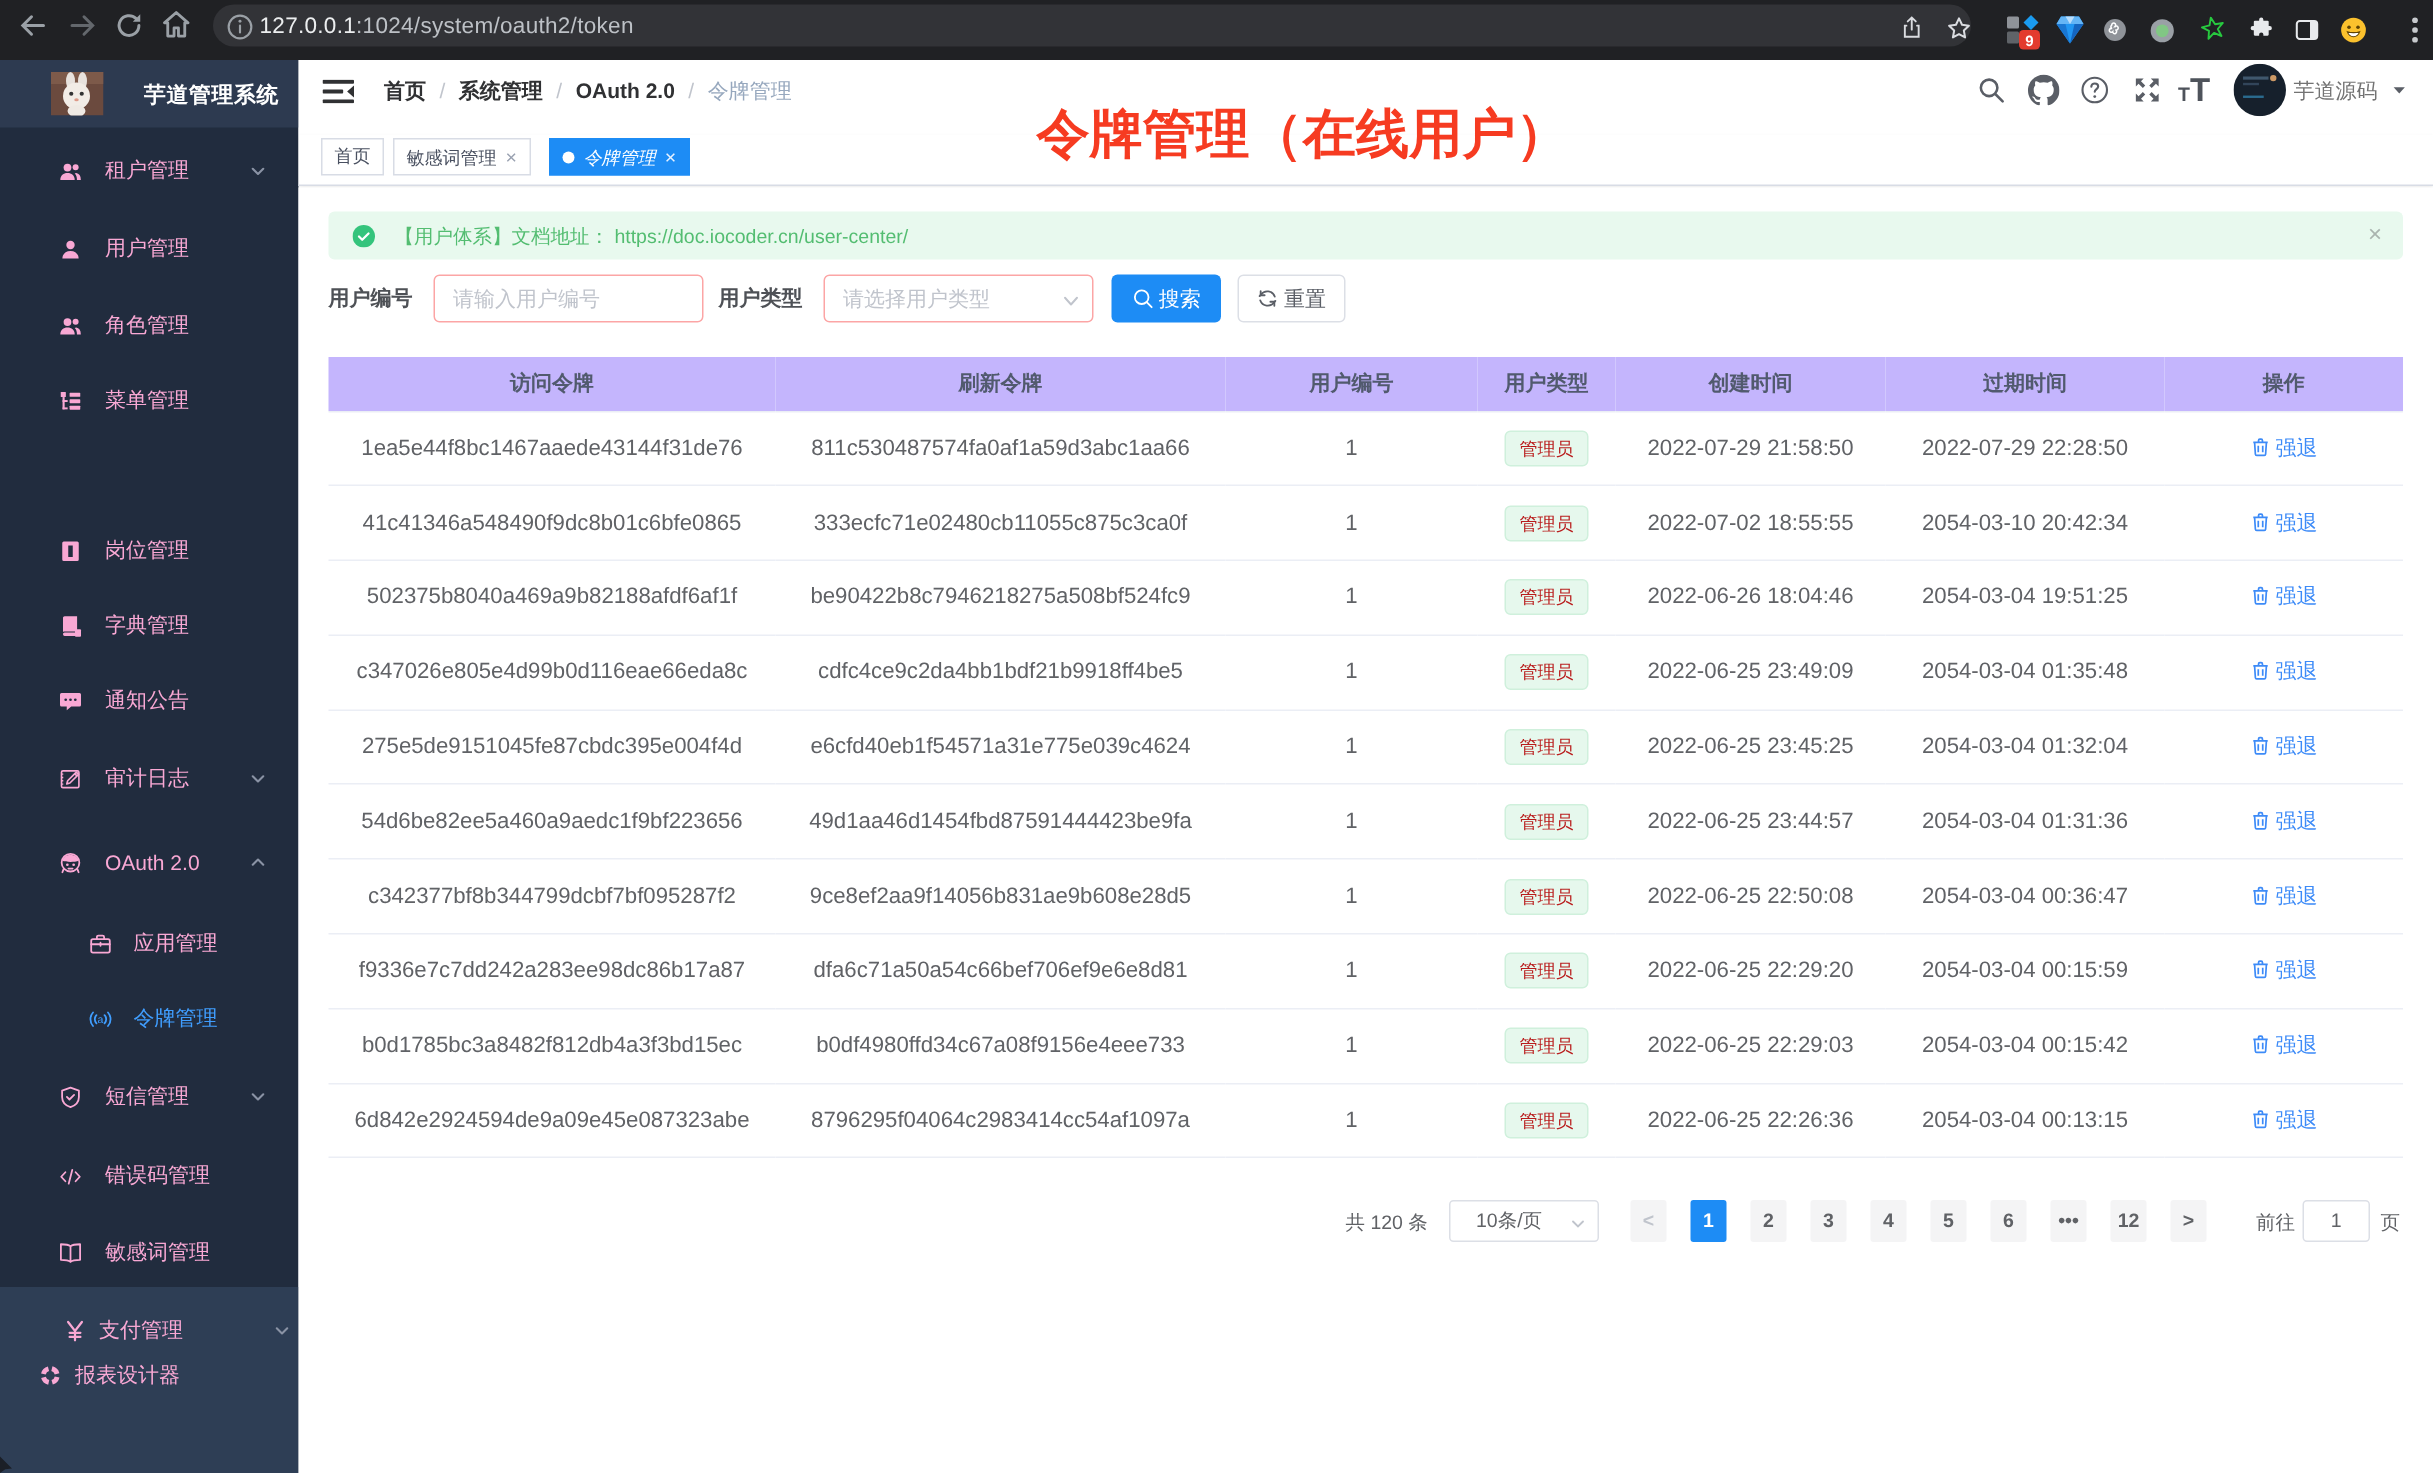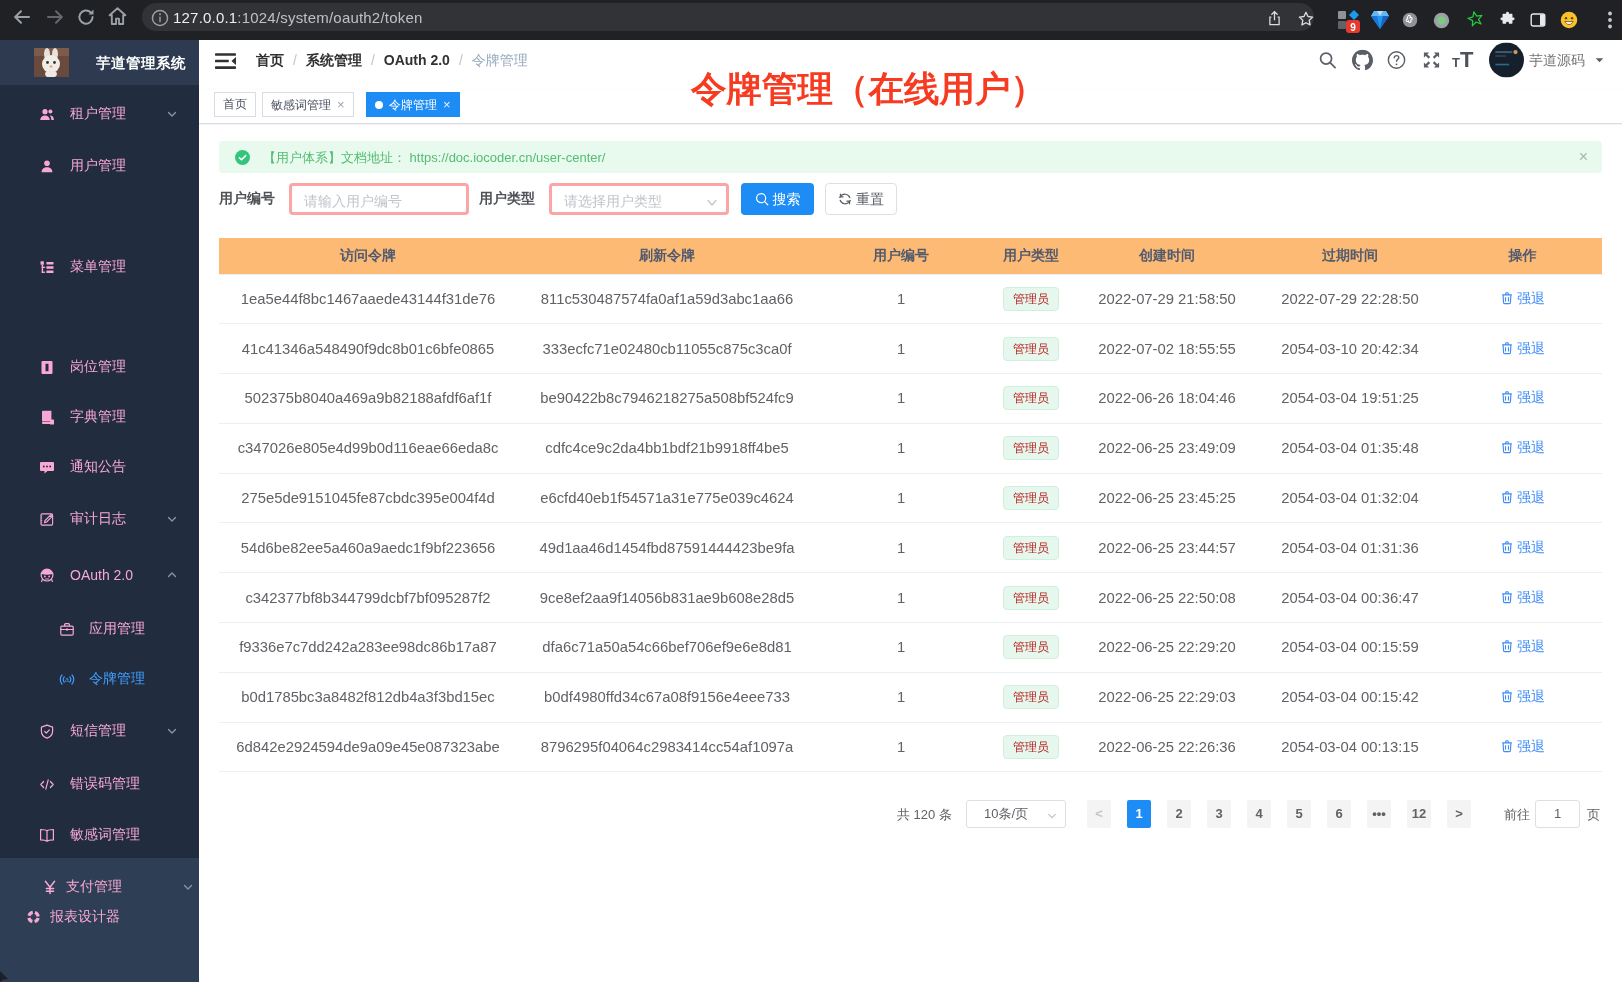--- a/index.html
+++ b/index.html
@@ -34,45 +34,45 @@
 #crumbs b { font-weight:bold; color:#303133; }
 #crumbs .sep { color:#c0c4cc; padding:0 9px; font-weight:normal; }
 #crumbs .cur { color:#97a8be; font-weight:normal; }
 .nico { position:absolute; top:20px; transform:translateY(-50%); color:#5a5e66; }
 #uname { position:absolute; left:1330px; top:12px; font-size:14px; color:#737373; }
 
 
 #tagsbar { position:absolute; left:199px; top:90px; width:1423px; height:34px; background:#fff; border-bottom:1px solid #d8dce5; box-shadow:0 1px 3px 0 rgba(0,0,0,.08); }
 .tag { position:absolute; top:2px; height:25px; line-height:23px; border:1px solid #d8dce5; background:#fff; color:#495060; font-size:12px; padding:0 8px; white-space:nowrap; }
 .tag .x { color:#9aa2b1; margin-left:6px; font-size:13px; }
-.tag.on { background:#1d8cf5; color:#fff; border-color:#1d8cf5; }
+.tag.on { background:#1d8cf5; color:#fff; border-color:#1d8cf5;font-style:italic; }
 .tag.on .x { color:#e8f2ff; }
 .tag.on .dot { display:inline-block; width:8px; height:8px; border-radius:50%; background:#fff; margin-right:6px; position:relative; top:0px; }
 
 
 #annot { position:absolute; left:691px; top:66px; font-size:35.5px; color:#f63b21; font-weight:600; white-space:nowrap; z-index:50; }
 
 
 #content { position:absolute; left:199px; top:125px; width:1423px; height:857px; background:#fff; }
 
 #alert { position:absolute; left:20px; top:16px; width:1383px; height:32px; background:#e8f9ee; border-radius:4px; }
 #alert .atxt { position:absolute; left:44px; top:8px; font-size:13px; color:#53bd71; }
 #alert .aclose { position:absolute; right:14px; top:7px; color:#aab4af; font-size:16px; }
 
 #qform { position:absolute; left:20px; top:58px; width:1383px; height:32px; }
 .flabel { position:absolute; top:7px; font-size:14px; font-weight:bold; color:#4e5156; }
-.finput { position:absolute; top:0; height:32px; border:3px solid #fca5a5; border-radius:4px; background:#fff; font-size:14px; color:#c0c4cc; line-height:30px; padding-left:12px; }
+.finput { position:absolute; top:0; height:32px; border:1px solid #fca5a5; border-radius:4px; background:#fff; font-size:14px; color:#c0c4cc; line-height:30px; padding-left:12px; }
 .btn { position:absolute; top:0; height:32px; border-radius:4px; font-size:14px; text-align:center; }
 #btnsearch { left:522px; width:73px; background:#1d8cf5; color:#fff; line-height:32px; }
 #btnreset { left:606px; width:72px; background:#fff; border:1px solid #dcdfe6; color:#5a5e66; line-height:30px; }
 
 
 #table { position:absolute; left:20px; top:113px; width:1383px; }
 table { border-collapse:collapse; width:1383px; table-layout:fixed; font-size:14px; color:#606266; }
-thead th { background:#fdba74; height:36px; font-weight:bold; color:#515a6e; text-align:center; border-bottom:1px solid #ebeef5; }
+thead th { background:#c4b5fd; height:36px; font-weight:bold; color:#515a6e; text-align:center; border-bottom:1px solid #ebeef5; }
 tbody td { height:49.8px; text-align:center; border-bottom:1px solid #ebeef5; font-size:14.8px; }
 .gtag { display:inline-block; height:24px; line-height:22px; padding:0 9px; background:#e6f8ed; border:1px solid #cff0dc; border-radius:4px; color:#b91c1c; font-size:12px; }
 .act { color:#3d8bf8; font-size:14px; }
 
 
 #pager { position:absolute; left:0; top:675px; width:1423px; height:28px; font-size:13px; color:#606266; }
 .pgbtn { position:absolute; top:0; width:24px; height:28px; line-height:28px; text-align:center; background:#f4f4f5; border-radius:2px; font-weight:bold; color:#606266; }
 .pgbtn.on { background:#1d8cf5; color:#fff; }
 #psel { position:absolute; left:767px; top:0; width:100px; height:28px; border:1px solid #dcdfe6; border-radius:3px; line-height:26px; padding-left:17px; color:#606266; font-size:13px; }
 #goin { position:absolute; left:1336px; top:0; width:45px; height:28px; border:1px solid #dcdfe6; border-radius:3px; text-align:center; line-height:26px; color:#606266; font-size:13px; }
@@ -197,20 +197,31 @@
       </svg>
     </div>
   <div class="mitem" style="top:101px;">
       <span class="ic"><svg viewBox="0 0 16 16" width="16" height="16">
           <g fill="currentColor">
             <circle cx="8" cy="4.8" r="2.8"></circle>
             <path d="M2.6 13.8c0-3.1 2.4-5 5.4-5s5.4 1.9 5.4 5z"></path>
           </g>
         </svg></span>
       <span class="txt">用户管理</span>
+    </div>
+  <div class="mitem" style="top:152px;">
+      <span class="ic"><svg viewBox="0 0 16 16" width="16" height="16">
+          <g fill="currentColor">
+            <circle cx="6" cy="5.2" r="2.6"></circle>
+            <path d="M1.2 13.5c0-2.9 2.1-4.6 4.8-4.6s4.8 1.7 4.8 4.6z"></path>
+            <circle cx="11.4" cy="5" r="2"></circle>
+            <path d="M11.8 8.9c1.9.3 3.1 1.8 3.1 4.6h-2.6c0-1.9-.4-3.3-1.5-4.3z"></path>
+          </g>
+        </svg></span>
+      <span class="txt">角色管理</span>
     </div>
   <div class="mitem" style="top:202px;">
       <span class="ic"><svg viewBox="0 0 16 16" width="16" height="16">
           <g fill="currentColor">
             <rect x="1.5" y="1.8" width="3.4" height="3.4" rx="0.4"></rect>
             <rect x="2.7" y="5.2" width="1.4" height="8.2"></rect>
             <rect x="2.7" y="7.2" width="3.4" height="1.3"></rect>
             <rect x="2.7" y="12.1" width="3.4" height="1.3"></rect>
             <rect x="7.4" y="2.4" width="7.1" height="2.6" rx="0.4"></rect>
             <rect x="7.4" y="6.7" width="7.1" height="2.6" rx="0.4"></rect>

